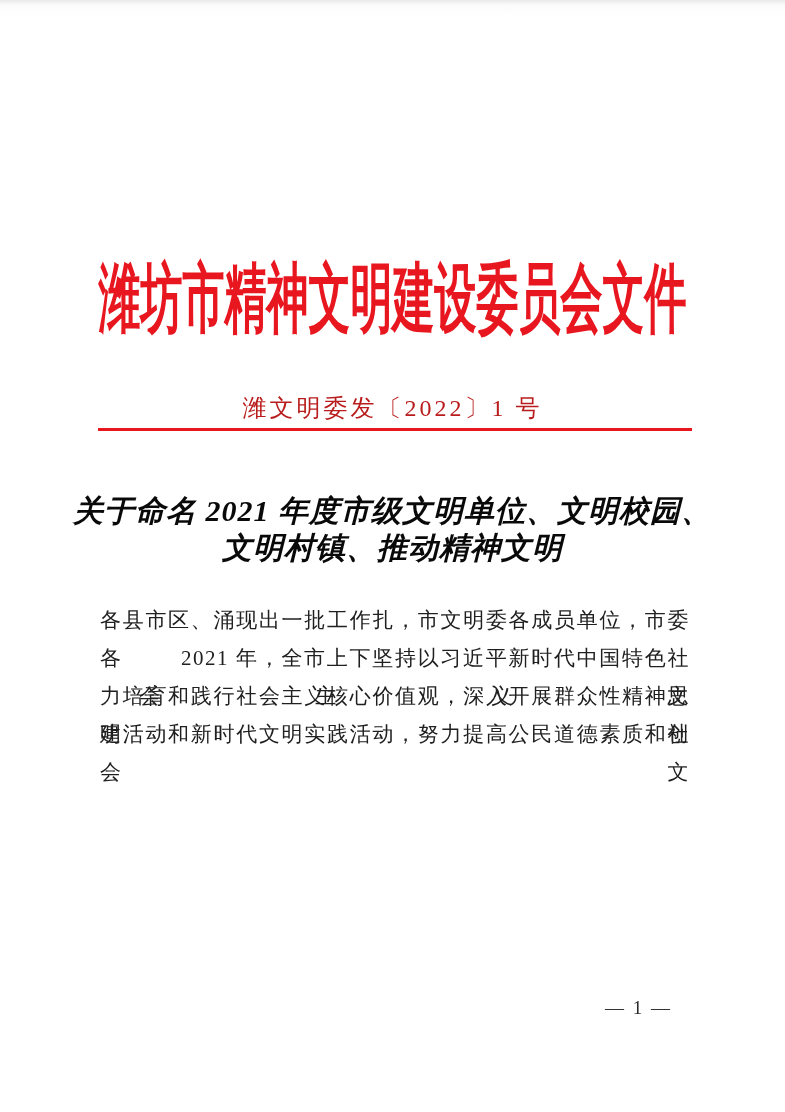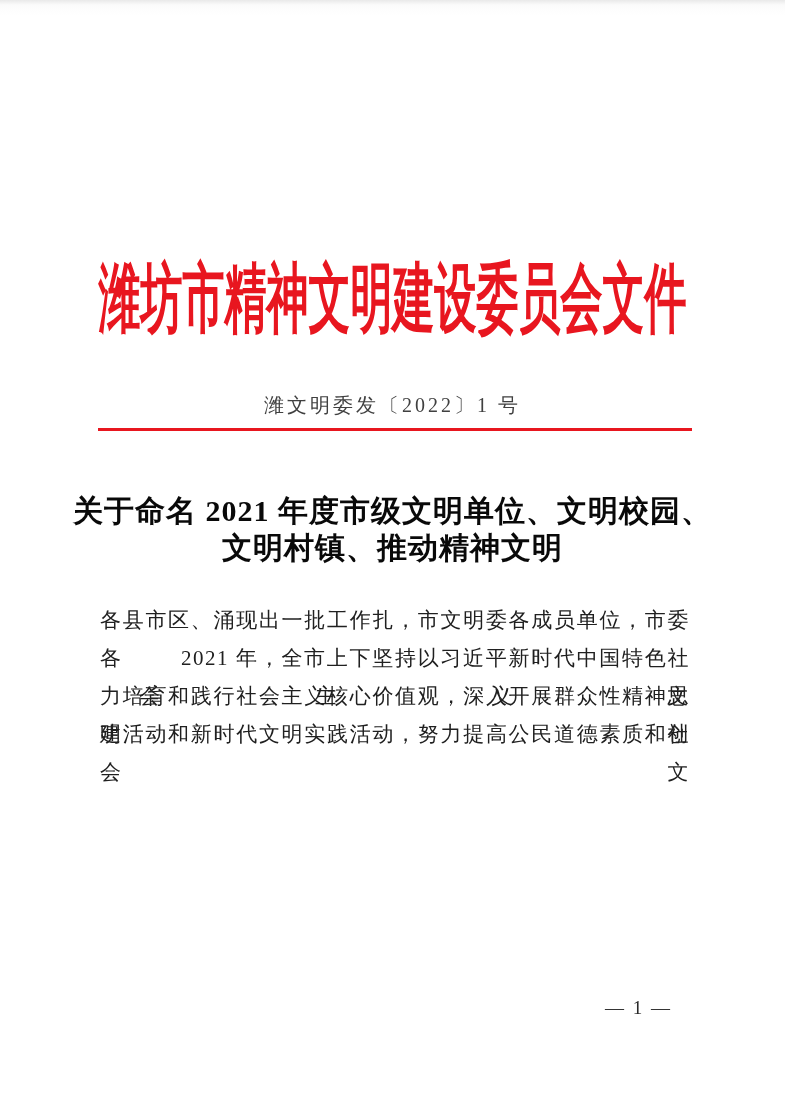--- a/index.html
+++ b/index.html
@@ -44,23 +44,23 @@
     transform-origin: center;
     font-family: "Liberation Serif", "DejaVu Serif", serif;
   }
   
   .doc-number {
     position: absolute;
     top: 392px;
     left: 0;
     width: 100%;
     text-align: center;
-    font-size: 20px;
+    font-size: 24px;
     letter-spacing: 3px;
-    color: #404040;
+    color: #b91c1c;
   }
   
   .red-rule {
     position: absolute;
     top: 428px;
     left: 98px;
     width: 594px;
     height: 3px;
     background: var(--red, #e8161f);
   }
@@ -69,20 +69,21 @@
     position: absolute;
     top: 492px;
     left: 60px;
     width: 665px;
     text-align: center;
     font-size: 30px;
     font-weight: bold;
     line-height: 37px;
     color: #090909;
     letter-spacing: 1px;
+    font-style: italic;
   }
   
   .body-text {
     position: absolute;
     top: 601px;
     left: 100px;
     width: 590px;
   }
   .bline {
     height: 38px;

